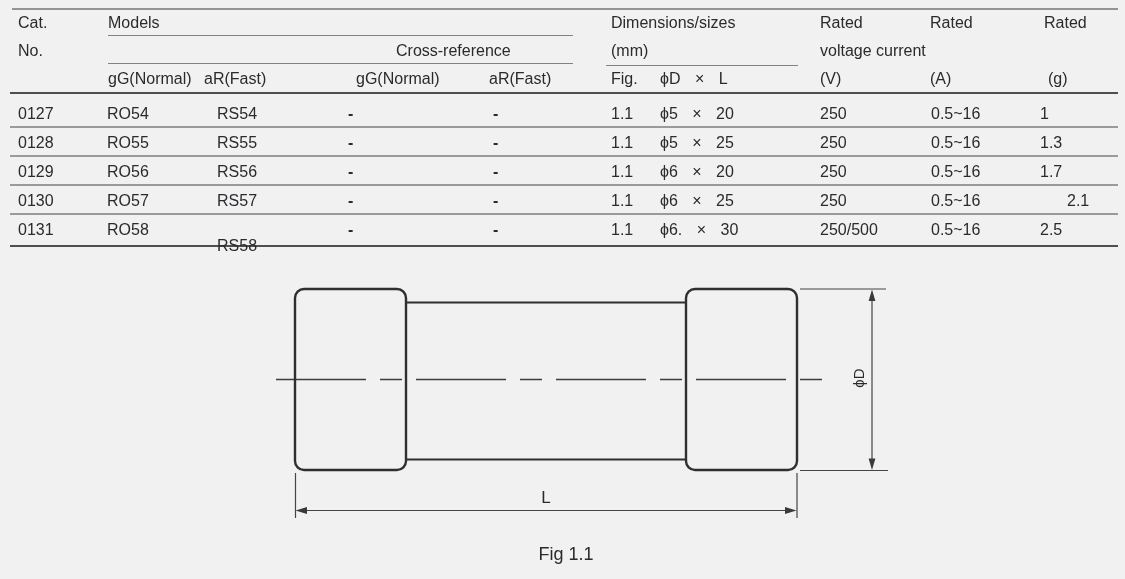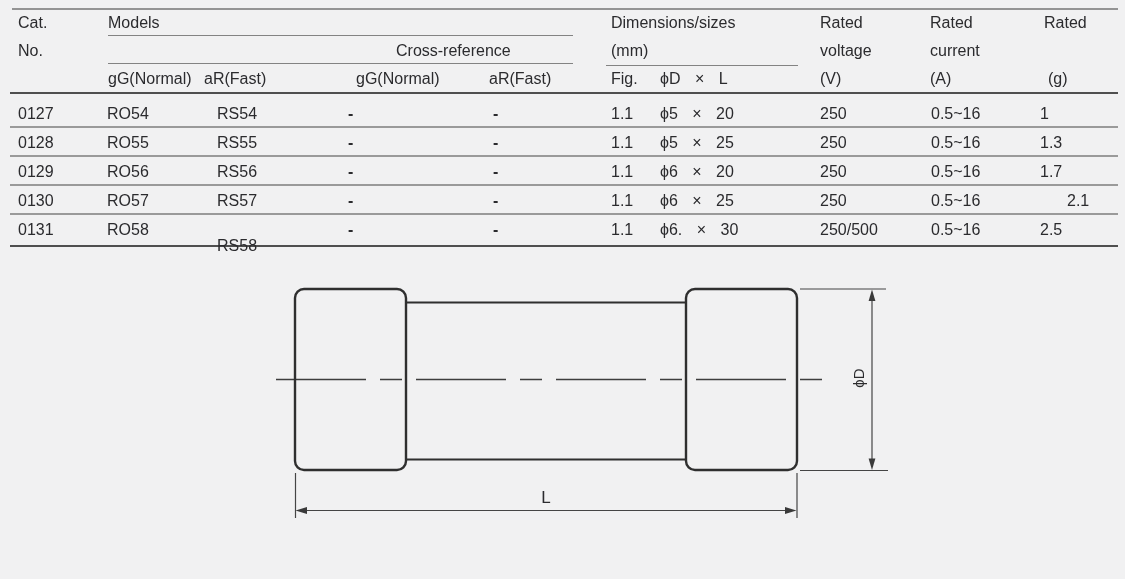--- a/index.html
+++ b/index.html
@@ -64,21 +64,21 @@
   <span class="txt" style="left:611px;top:13px;">Dimensions/sizes</span>
   <span class="txt" style="left:611px;top:41px;">(mm)</span>
   <span class="txt" style="left:611px;top:69px;">Fig.</span>
   <span class="txt sp" style="left:660px;top:69px;">ϕD × L</span>
 
   <span class="txt" style="left:820px;top:13px;">Rated</span>
   <span class="txt" style="left:820px;top:41px;">voltage</span>
   <span class="txt" style="left:820px;top:69px;">(V)</span>
 
   <span class="txt" style="left:930px;top:13px;">Rated</span>
-  <span class="txt" style="left:930px;top:41px;">current</span>
+  <span class="txt" style="left:876px;top:41px;">current</span>
   <span class="txt" style="left:930px;top:69px;">(A)</span>
 
   <span class="txt" style="left:1044px;top:13px;">Rated</span>
   <span class="txt" style="left:1048px;top:69px;">(g)</span>
 
   <div>
     <span class="txt" style="left:18px;top:104px;">0127</span>
     <span class="txt" style="left:107px;top:104px;">RO54</span>
     <span class="txt" style="left:217px;top:104px;">RS54</span>
     <span class="txt dash" style="left:348px;top:104px;">-</span>
@@ -159,14 +159,15 @@
     <text x="864" y="378" font-size="15" text-anchor="middle" transform="rotate(-90 864 378)">ϕD</text>
 
     <line x1="295.5" y1="473" x2="295.5" y2="518" stroke="#454545" stroke-width="1.2"></line>
     <line x1="797" y1="473" x2="797" y2="518" stroke="#454545" stroke-width="1.2"></line>
     <line x1="297" y1="510.5" x2="795" y2="510.5" stroke="#454545" stroke-width="1.2"></line>
     <polygon points="295.5,510.5 307,507.1 307,513.9" fill="#3a3a3a"></polygon>
     <polygon points="796.5,510.5 785,507.1 785,513.9" fill="#3a3a3a"></polygon>
     <text x="546" y="503" font-size="17" text-anchor="middle">L</text>
   </svg>
 
+  <div class="caption">Fig 1.1</div>
 
 </div>
 
 </body></html>

